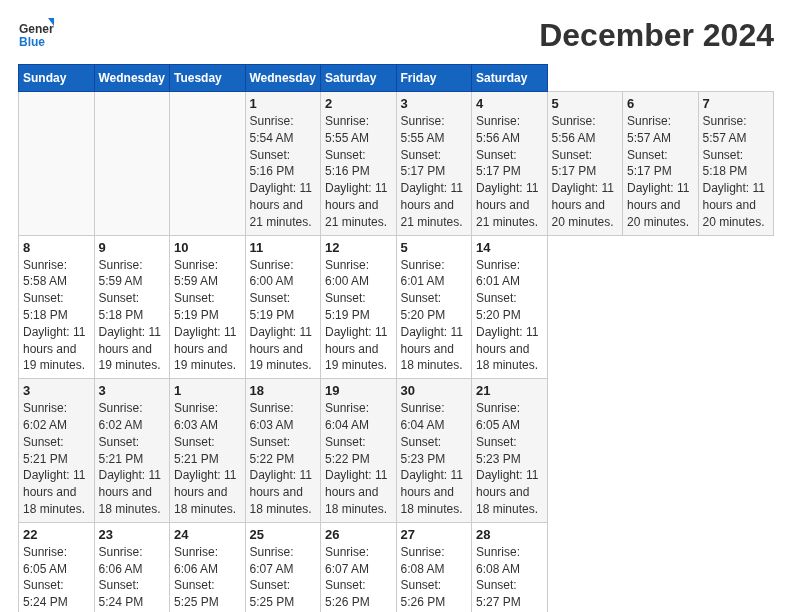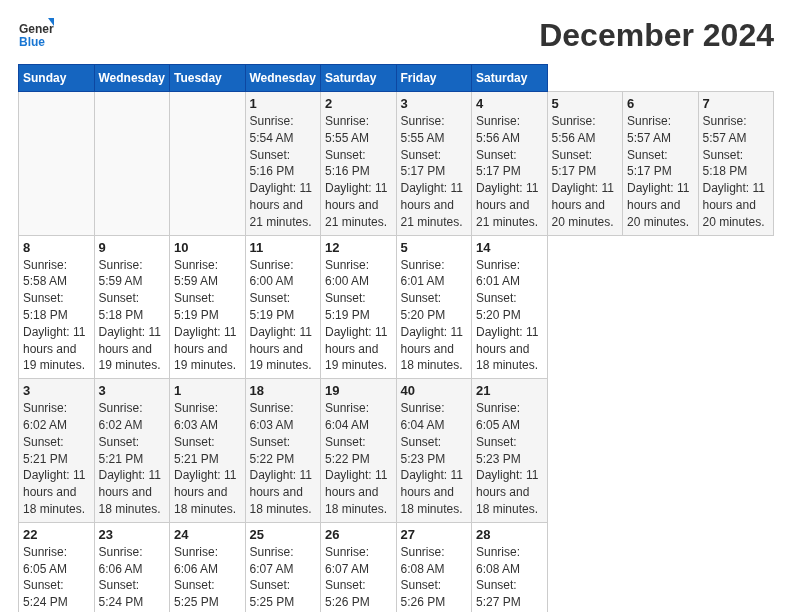--- a/index.html
+++ b/index.html
@@ -196,21 +196,21 @@
       </td>
           <td>
         <span class="day-number">18</span>
         <span class="day-info">Sunrise: 6:03 AM<br>Sunset: 5:22 PM<br>Daylight: 11 hours and 18 minutes.</span>
       </td>
           <td>
         <span class="day-number">19</span>
         <span class="day-info">Sunrise: 6:04 AM<br>Sunset: 5:22 PM<br>Daylight: 11 hours and 18 minutes.</span>
       </td>
           <td>
-        <span class="day-number">40</span>
+        <span class="day-number">30</span>
         <span class="day-info">Sunrise: 6:04 AM<br>Sunset: 5:23 PM<br>Daylight: 11 hours and 18 minutes.</span>
       </td>
           <td>
         <span class="day-number">21</span>
         <span class="day-info">Sunrise: 6:05 AM<br>Sunset: 5:23 PM<br>Daylight: 11 hours and 18 minutes.</span>
       </td>
         </tr>
         <tr>
           <td>
         <span class="day-number">22</span>

